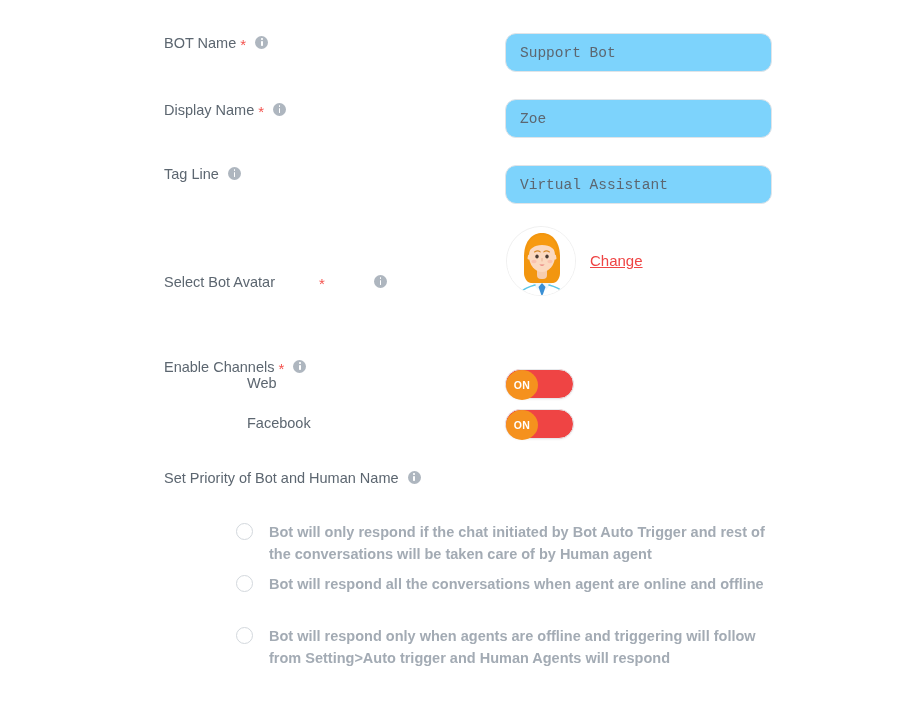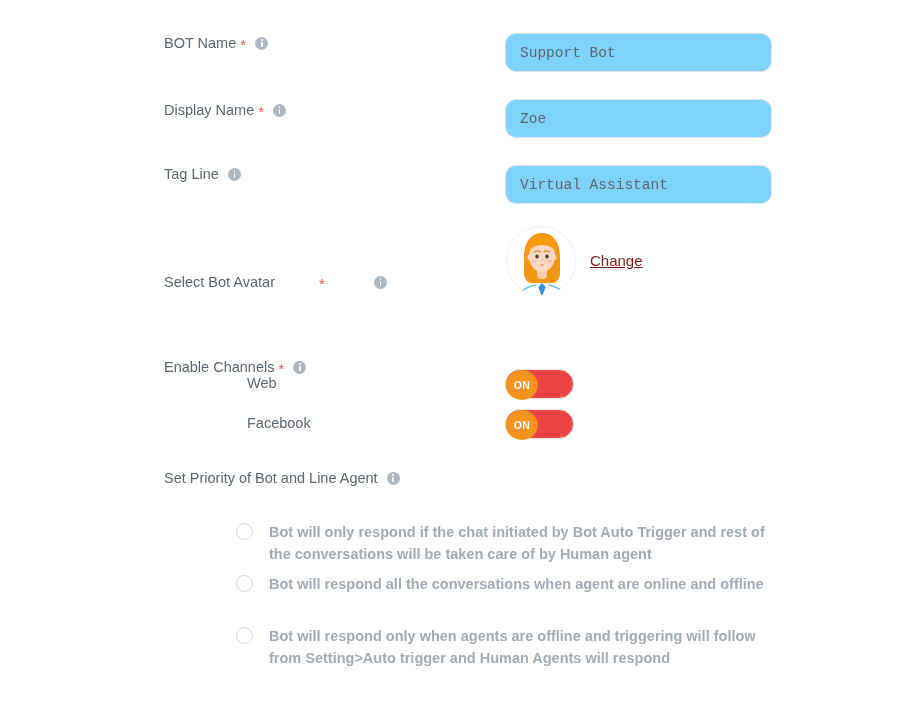--- a/index.html
+++ b/index.html
@@ -18,21 +18,20 @@
   }
 
   
   .field-label {
     position: absolute;
     left: 164px;
     font-size: 14.5px;
     color: #5c6670;
     white-space: nowrap;
     display: flex;
-    align-items: center;
     line-height: 1;
   }
   .req {
     color: #f4524d;
     font-size: 15px;
     margin-left: 4px;
     line-height: 1;
     position: relative;
     top: 1px;
   }
@@ -93,21 +92,21 @@
     background: #ffffff;
     border: 1px solid #f0f0f0;
     overflow: hidden;
     position: relative;
   }
   .change-link {
     position: absolute;
     left: 590px;
     top: 252px;
     font-size: 15px;
-    color: #7f1d1d;
+    color: #ef4444;
     text-decoration: underline;
     cursor: pointer;
   }
 
   
   .channel-label {
     position: absolute;
     left: 247px;
     font-size: 14.5px;
     color: #5c6670;
@@ -253,21 +252,21 @@
   <div class="toggle" style="top:369px;">
     <div class="toggle-knob">ON</div>
   </div>
 
   <span class="channel-label" style="top:415px;">Facebook</span>
   <div class="toggle" style="top:409px;">
     <div class="toggle-knob">ON</div>
   </div>
 
   <div class="field-label" style="top:471px;">
-    <span>Set Priority of Bot and Line Agent</span>
+    <span>Set Priority of Bot and Human Name</span>
     <span class="info-icon"></span>
   </div>
 
   <div class="radio-row" style="top:521px;">
     <span class="radio-circle"></span>
     <span class="radio-text">Bot will only respond if the chat initiated by Bot Auto Trigger and rest of the conversations will be taken care of by Human agent</span>
   </div>
 
   <div class="radio-row" style="top:625px;">
     <span class="radio-circle"></span>

